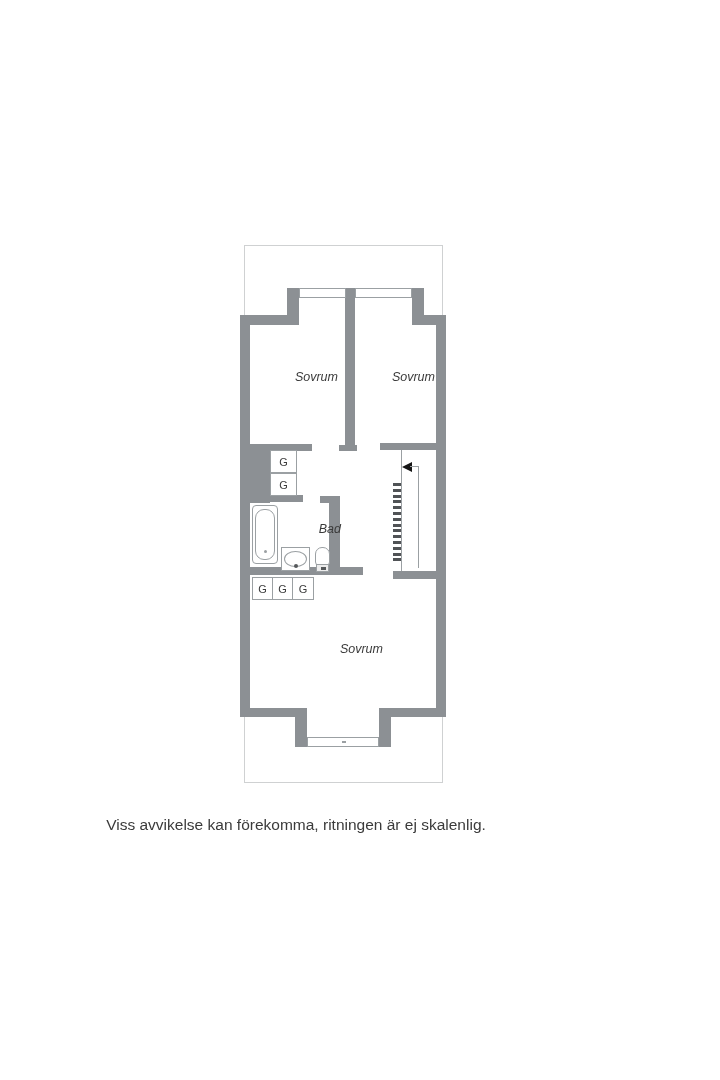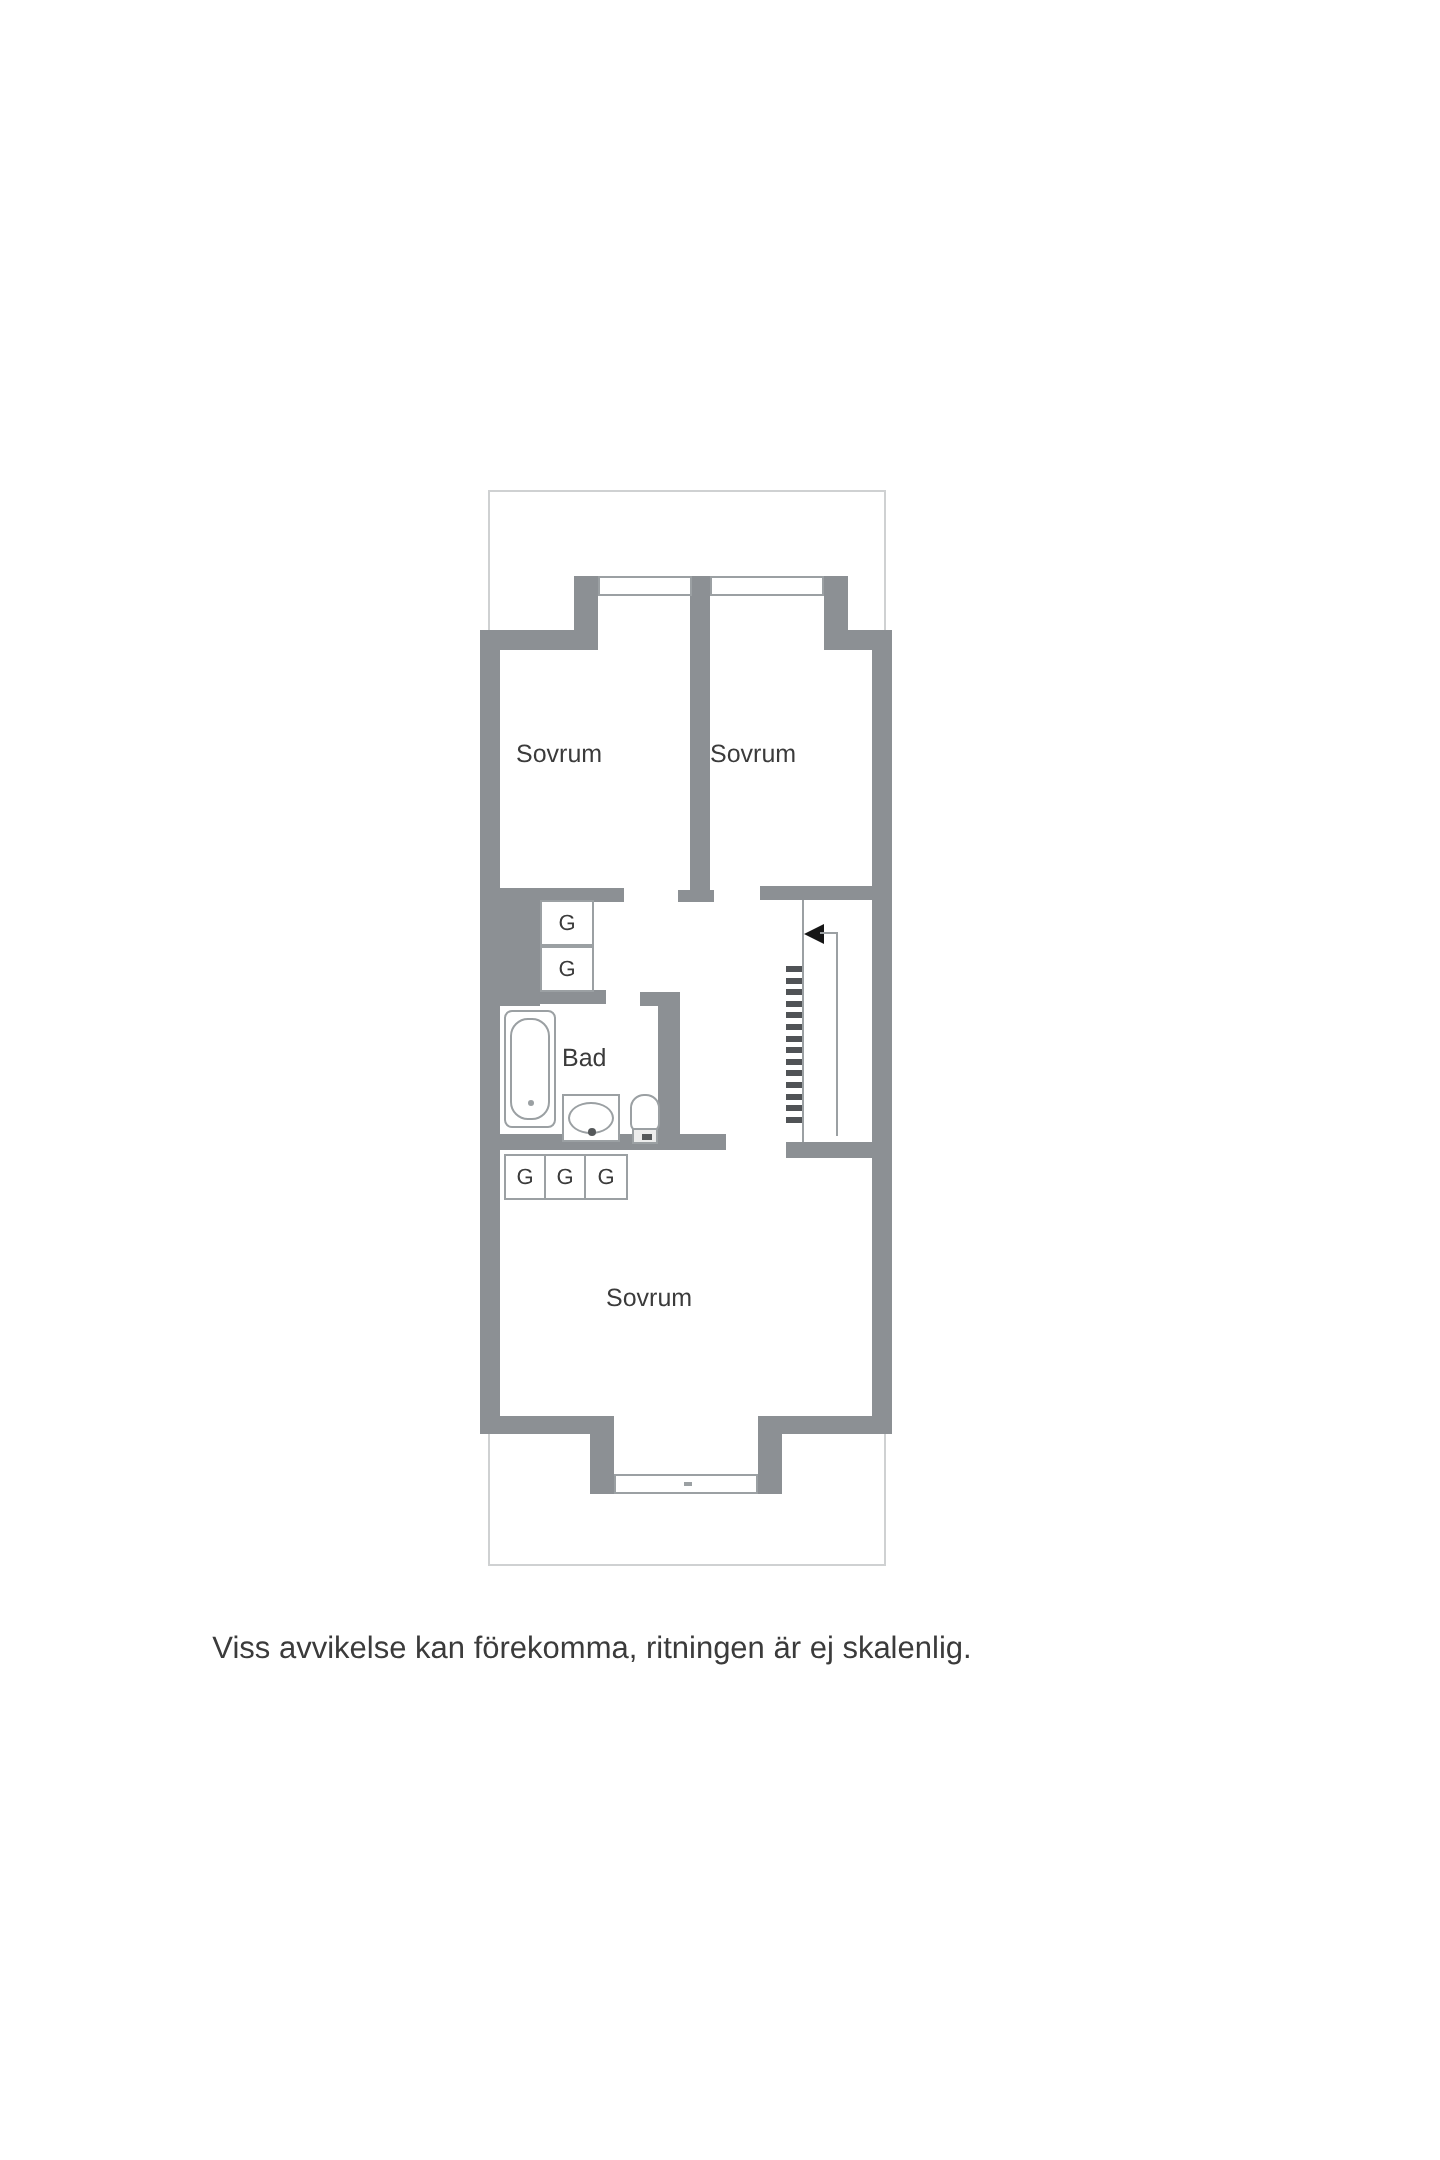--- a/index.html
+++ b/index.html
@@ -5,21 +5,21 @@
   html,body{margin:0;padding:0;background:#fff;}
   .page{
     position:relative;width:720px;height:1080px;background:var(--background,#fff);
     font-family:"Liberation Sans",sans-serif;overflow:hidden;
   }
   .abs{position:absolute;box-sizing:border-box;}
   .boundary{border:1px solid var(--boundary,#cfd1d2);background:transparent;}
   .wall{background:var(--wall,#8c9094);}
   .win{background:#fff;border:1px solid var(--line,#9ba0a3);}
   .tline{background:#fff;border:1px solid var(--line,#9ba0a3);}
-  .rlabel{color:var(--text,#3b3b3b);font-size:12.5px;text-align:left;line-height:16px;}
+  .rlabel{color:var(--text,#3b3b3b);font-size:12.5px;text-align:right;line-height:16px;font-style:italic;}
   .gbox{display:flex;align-items:center;justify-content:center;font-size:11px;color:var(--text,#3b3b3b);}
   .stair-stringer{background:var(--line,#9ba0a3);}
   .treads{background:repeating-linear-gradient(to bottom,var(--tread,#505356) 0px,var(--tread,#505356) 3px,transparent 3px,transparent 5.8px);}
   .arrow-head{width:0;height:0;border-top:5px solid transparent;border-bottom:5px solid transparent;border-right:10px solid var(--arrow,#161616);}
   .thin-h{background:var(--line,#9ba0a3);height:1px;}
   .thin-v{background:var(--line,#9ba0a3);width:1px;}
   .caption{left:0;top:816px;width:592px;text-align:center;font-size:15.5px;color:var(--text,#3b3b3b);}
   .dot{border-radius:50%;background:var(--line,#9ba0a3);}
   .darkdot{background:#55585a;}
   .win-tick{background:var(--line,#9ba0a3);}

